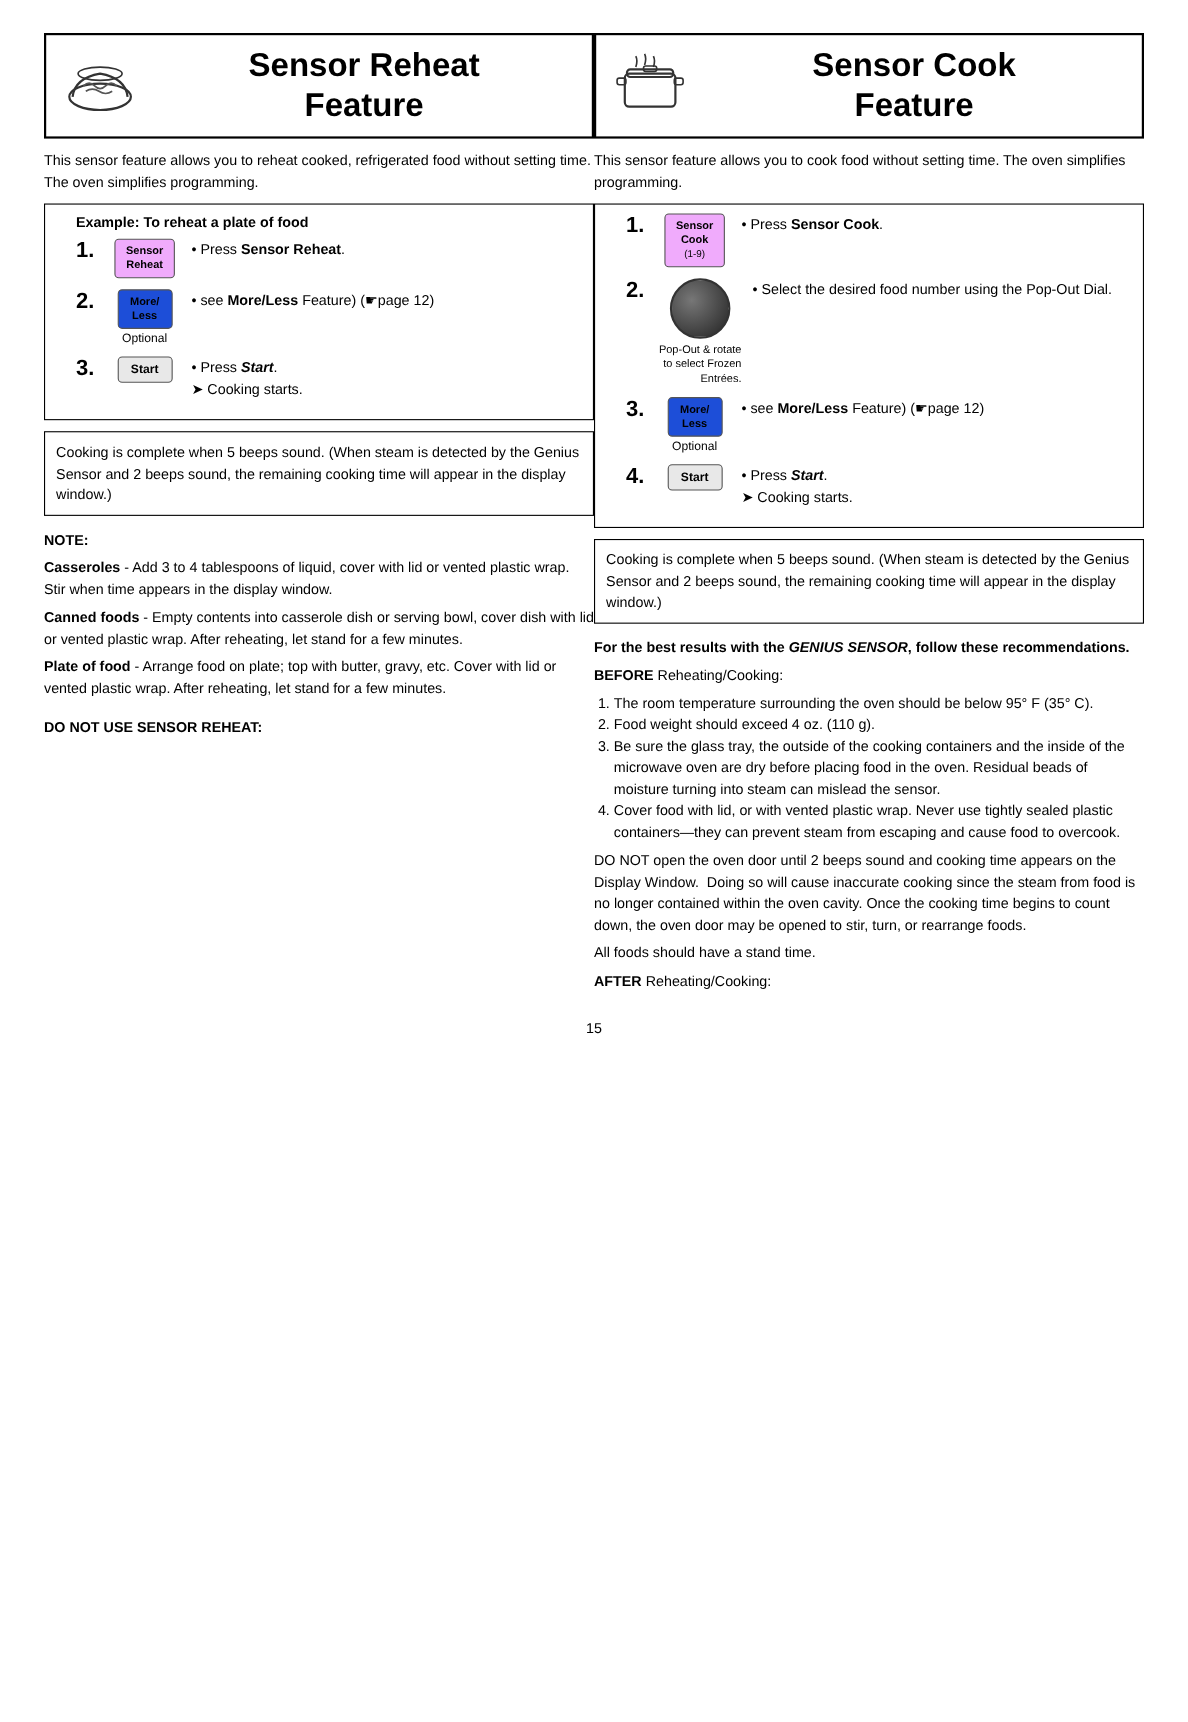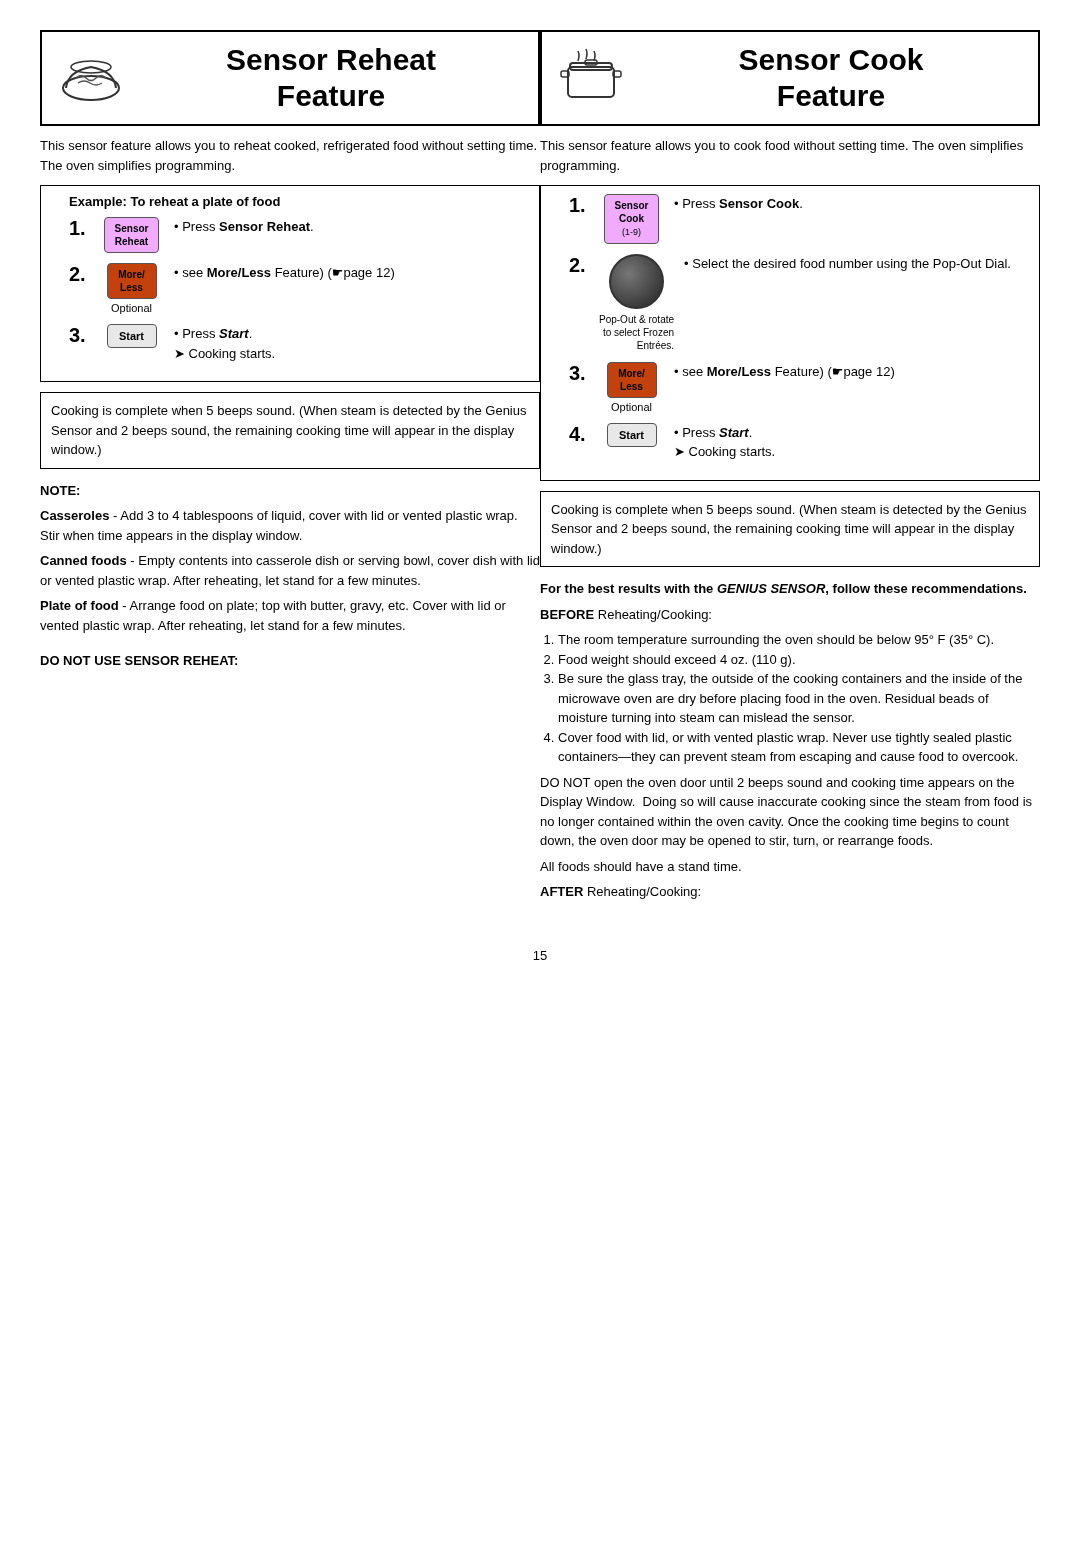--- a/index.html
+++ b/index.html
@@ -107,21 +107,21 @@
     }
     .dial-icon {
       width: 55px;
       height: 55px;
       border-radius: 50%;
       background: radial-gradient(circle at 35% 35%, #777, #222);
       border: 2px solid #333;
     }
     .more-less-icon {
       border: 1.5px solid #555;
-      background: #c2410c;
+      background: #1d4ed8;
       border-radius: 4px;
       width: 50px;
       text-align: center;
       padding: 4px 2px;
       font-size: 10px;
       font-weight: bold;
       line-height: 1.3;
     }
     .optional-label {
       font-size: 11px;
@@ -161,21 +161,20 @@
     .best-results {
       font-size: 13px;
       line-height: 1.5;
       margin-bottom: 10px;
     }
     .best-results p { margin-bottom: 6px; }
     .best-results ol { margin-left: 18px; margin-bottom: 6px; }
     .page-number {
       text-align: center;
       font-size: 13px;
-      margin-top: 20px;
     }
     .page-footer {
       display: flex;
       justify-content: center;
       width: 100%;
       margin-top: 10px;
     }
   </style>
 </head>
 <body>

